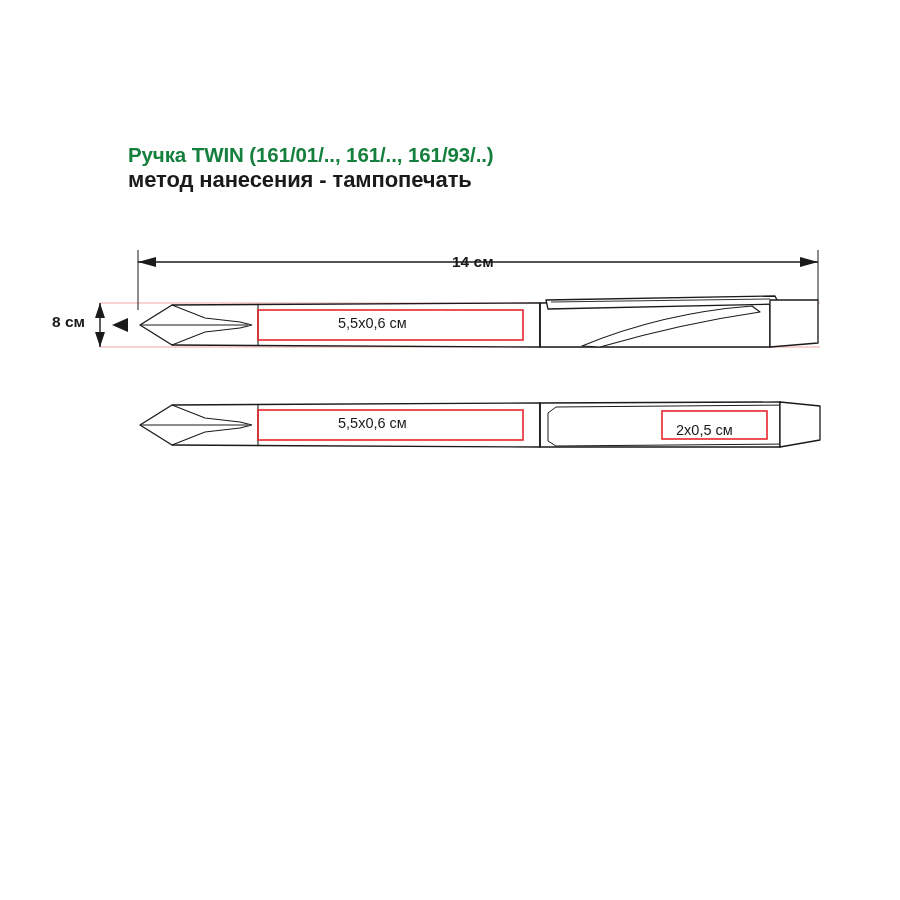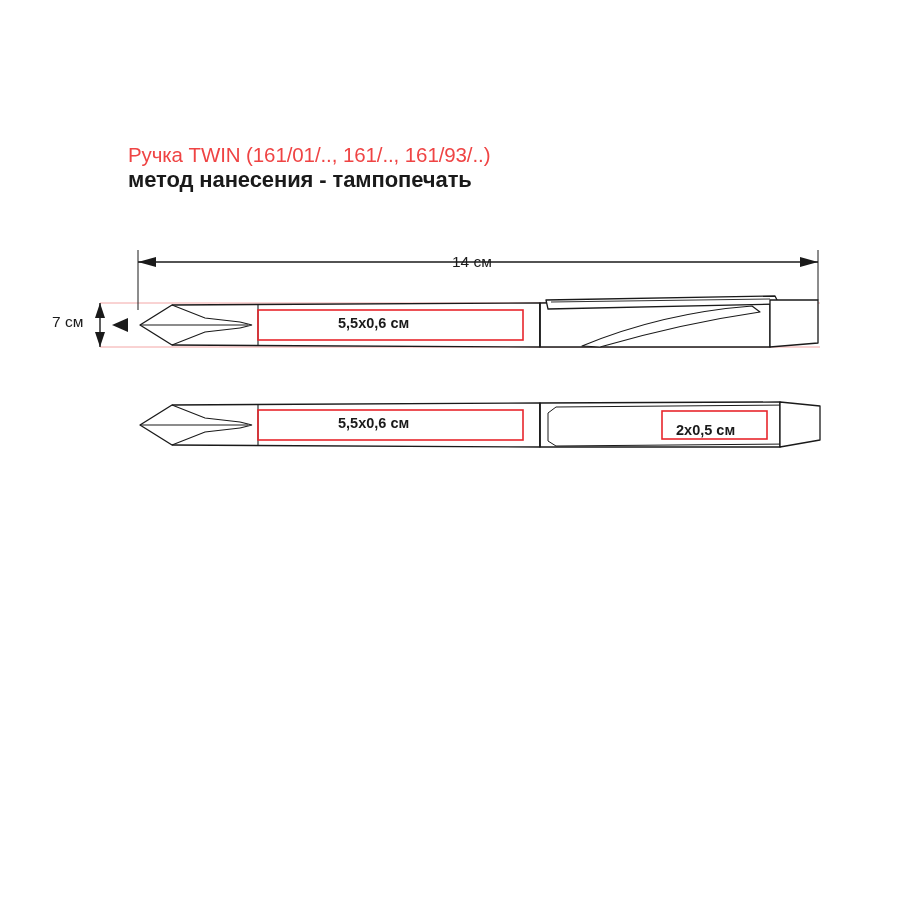--- a/index.html
+++ b/index.html
@@ -22,53 +22,53 @@
     height: 900px;
   }
   .title-block {
     position: absolute;
     left: 128px;
     top: 142px;
     width: 640px;
   }
   .title-main {
     font-size: 20.5px;
-    font-weight: normal;
-    color: #ef4444;
+    font-weight: bold;
+    color: #15803d;
     line-height: 26px;
     white-space: nowrap;
     letter-spacing: -0.1px;
   }
   .title-sub {
     font-size: 22px;
     font-weight: bold;
     color: #1a1a1a;
     line-height: 24px;
     white-space: nowrap;
     letter-spacing: -0.1px;
   }
   .dim-label {
     position: absolute;
     font-size: 15.5px;
-    font-weight: normal;
+    font-weight: bold;
     color: #1a1a1a;
     white-space: nowrap;
   }
   .dim-width-label {
     left: 452px;
     top: 253px;
   }
   .dim-height-label {
     left: 52px;
     top: 313px;
   }
   .area-label {
     position: absolute;
     font-size: 14.5px;
-    font-weight: bold;
+    font-weight: normal;
     color: #1a1a1a;
     white-space: nowrap;
     text-align: center;
   }
   .area-1 {
     left: 338px;
     top: 315px;
   }
   .area-2 {
     left: 338px;
@@ -146,17 +146,17 @@
     <rect x="662" y="411" width="105" height="28" fill="none" stroke="#e8262c" stroke-width="1.6"></rect>
   </g>
 </svg>
 
 <div class="title-block">
   <div class="title-main">Ручка TWIN (161/01/.., 161/.., 161/93/..)</div>
   <div class="title-sub">метод нанесения - тампопечать</div>
 </div>
 
 <div class="dim-label dim-width-label">14 см</div>
-<div class="dim-label dim-height-label">7 см</div>
+<div class="dim-label dim-height-label">8 см</div>
 
 <div class="area-label area-1">5,5х0,6 см</div>
 <div class="area-label area-2">5,5х0,6 см</div>
 <div class="area-label area-3">2х0,5 см</div>
 
 </body></html>

